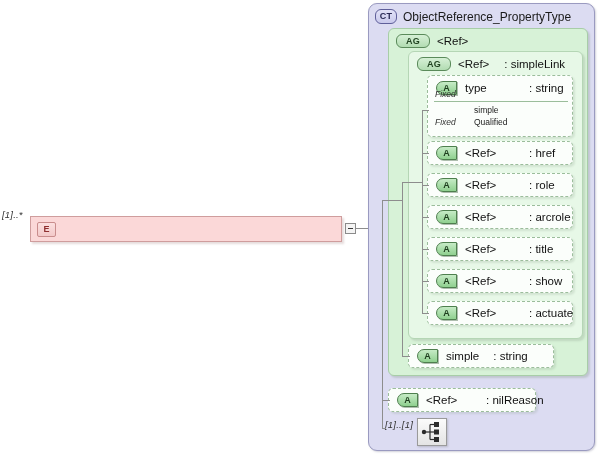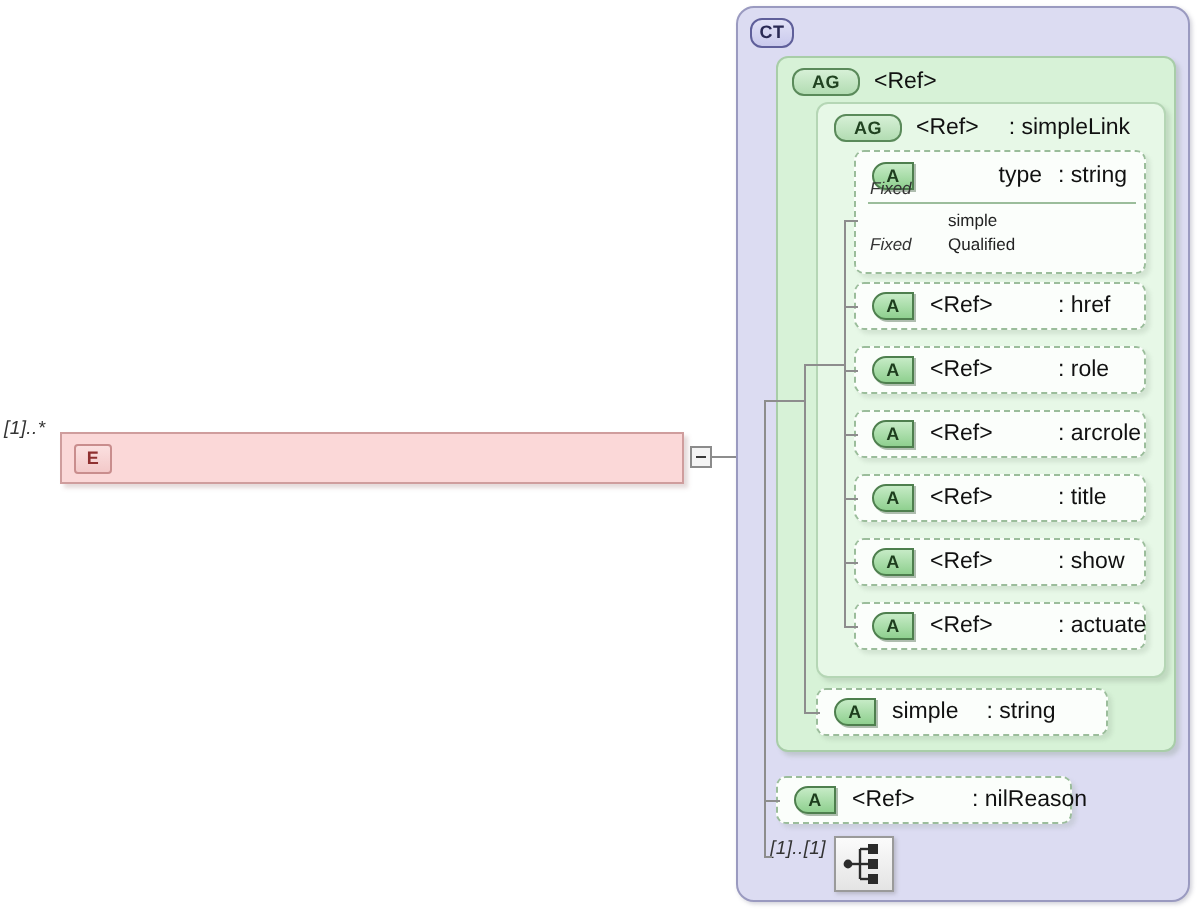--- a/index.html
+++ b/index.html
@@ -227,20 +227,21 @@
     </div>
   </div>
 
   <div class="toggle" style="left:345px; top:223px;"></div>
 
   <div class="ln ln-h" style="left:356px; top:228px; width:26px;"></div>
 
   <div class="node ct-box">
     <div class="ct-header">
       <span class="chip chip-ct">CT</span>
+      <span class="node-label" style="font-size:12px;">ObjectReference_PropertyType</span>
     </div>
   </div>
 
   <div class="node ag-box" style="left:388px; top:28px; width:200px; height:348px;">
     <div class="ag-header" style="left:7px; top:5px;">
       <span class="chip chip-ag">AG</span>
       <span class="name-txt">&lt;Ref&gt;</span>
     </div>
   </div>
 
@@ -248,21 +249,21 @@
     <div class="ag-header" style="left:8px; top:5px;">
       <span class="chip chip-ag">AG</span>
       <span class="name-txt">&lt;Ref&gt;</span>
       <span class="type-txt" style="margin-left:8px;"><span>:</span>&nbsp;<span>simpleLink</span></span>
     </div>
   </div>
 
   <div class="node attr-box" style="left:427px; top:75px; width:146px; height:62px; align-items:flex-start;">
     <div class="attr-inner" style="margin-top:5px;">
       <span class="chip chip-a">A</span>
-      <span class="name-txt" style="min-width:56px;text-align:right;">type</span>
+      <span class="name-txt" style="min-width:56px;">type</span>
       <span class="type-txt"><span>:</span>&nbsp;<span>string</span></span>
     </div>
     <div class="facet-rule" style="left:6px; top:25px; width:134px;"></div>
     <div class="facet-k" style="left:7px; top:13px;">Fixed</div>
     <div class="facet-v" style="left:46px; top:29px;">simple</div>
     <div class="facet-k" style="left:7px; top:41px;">Fixed</div>
     <div class="facet-v" style="left:46px; top:41px;">Qualified</div>
   </div>
 
   <div class="node attr-box" style="left:427px; top:141px; width:146px; height:24px;">

